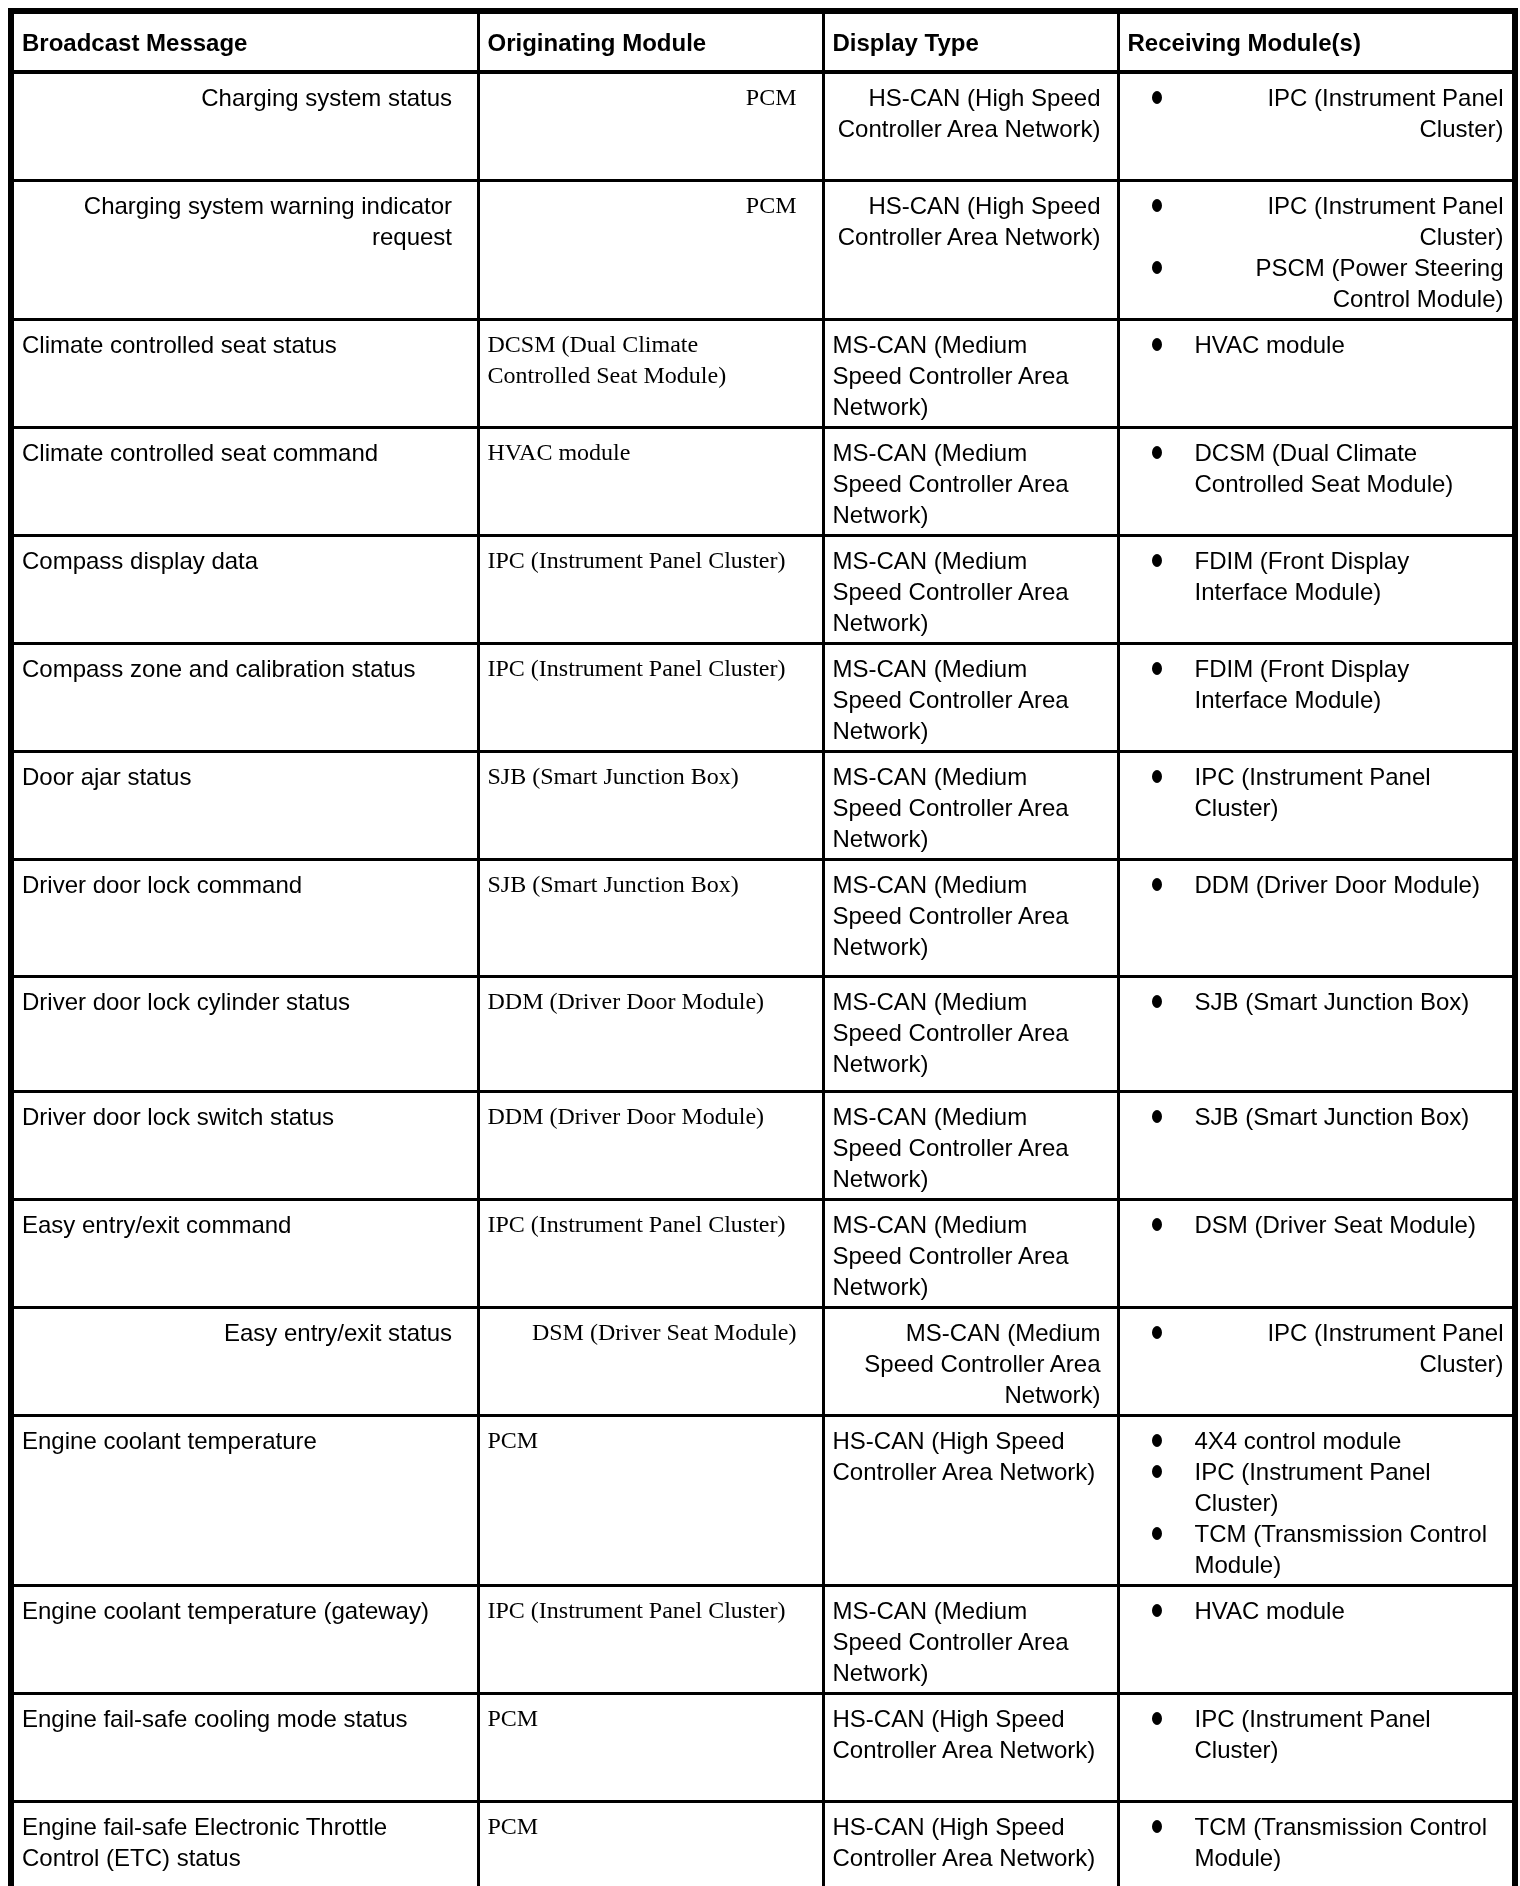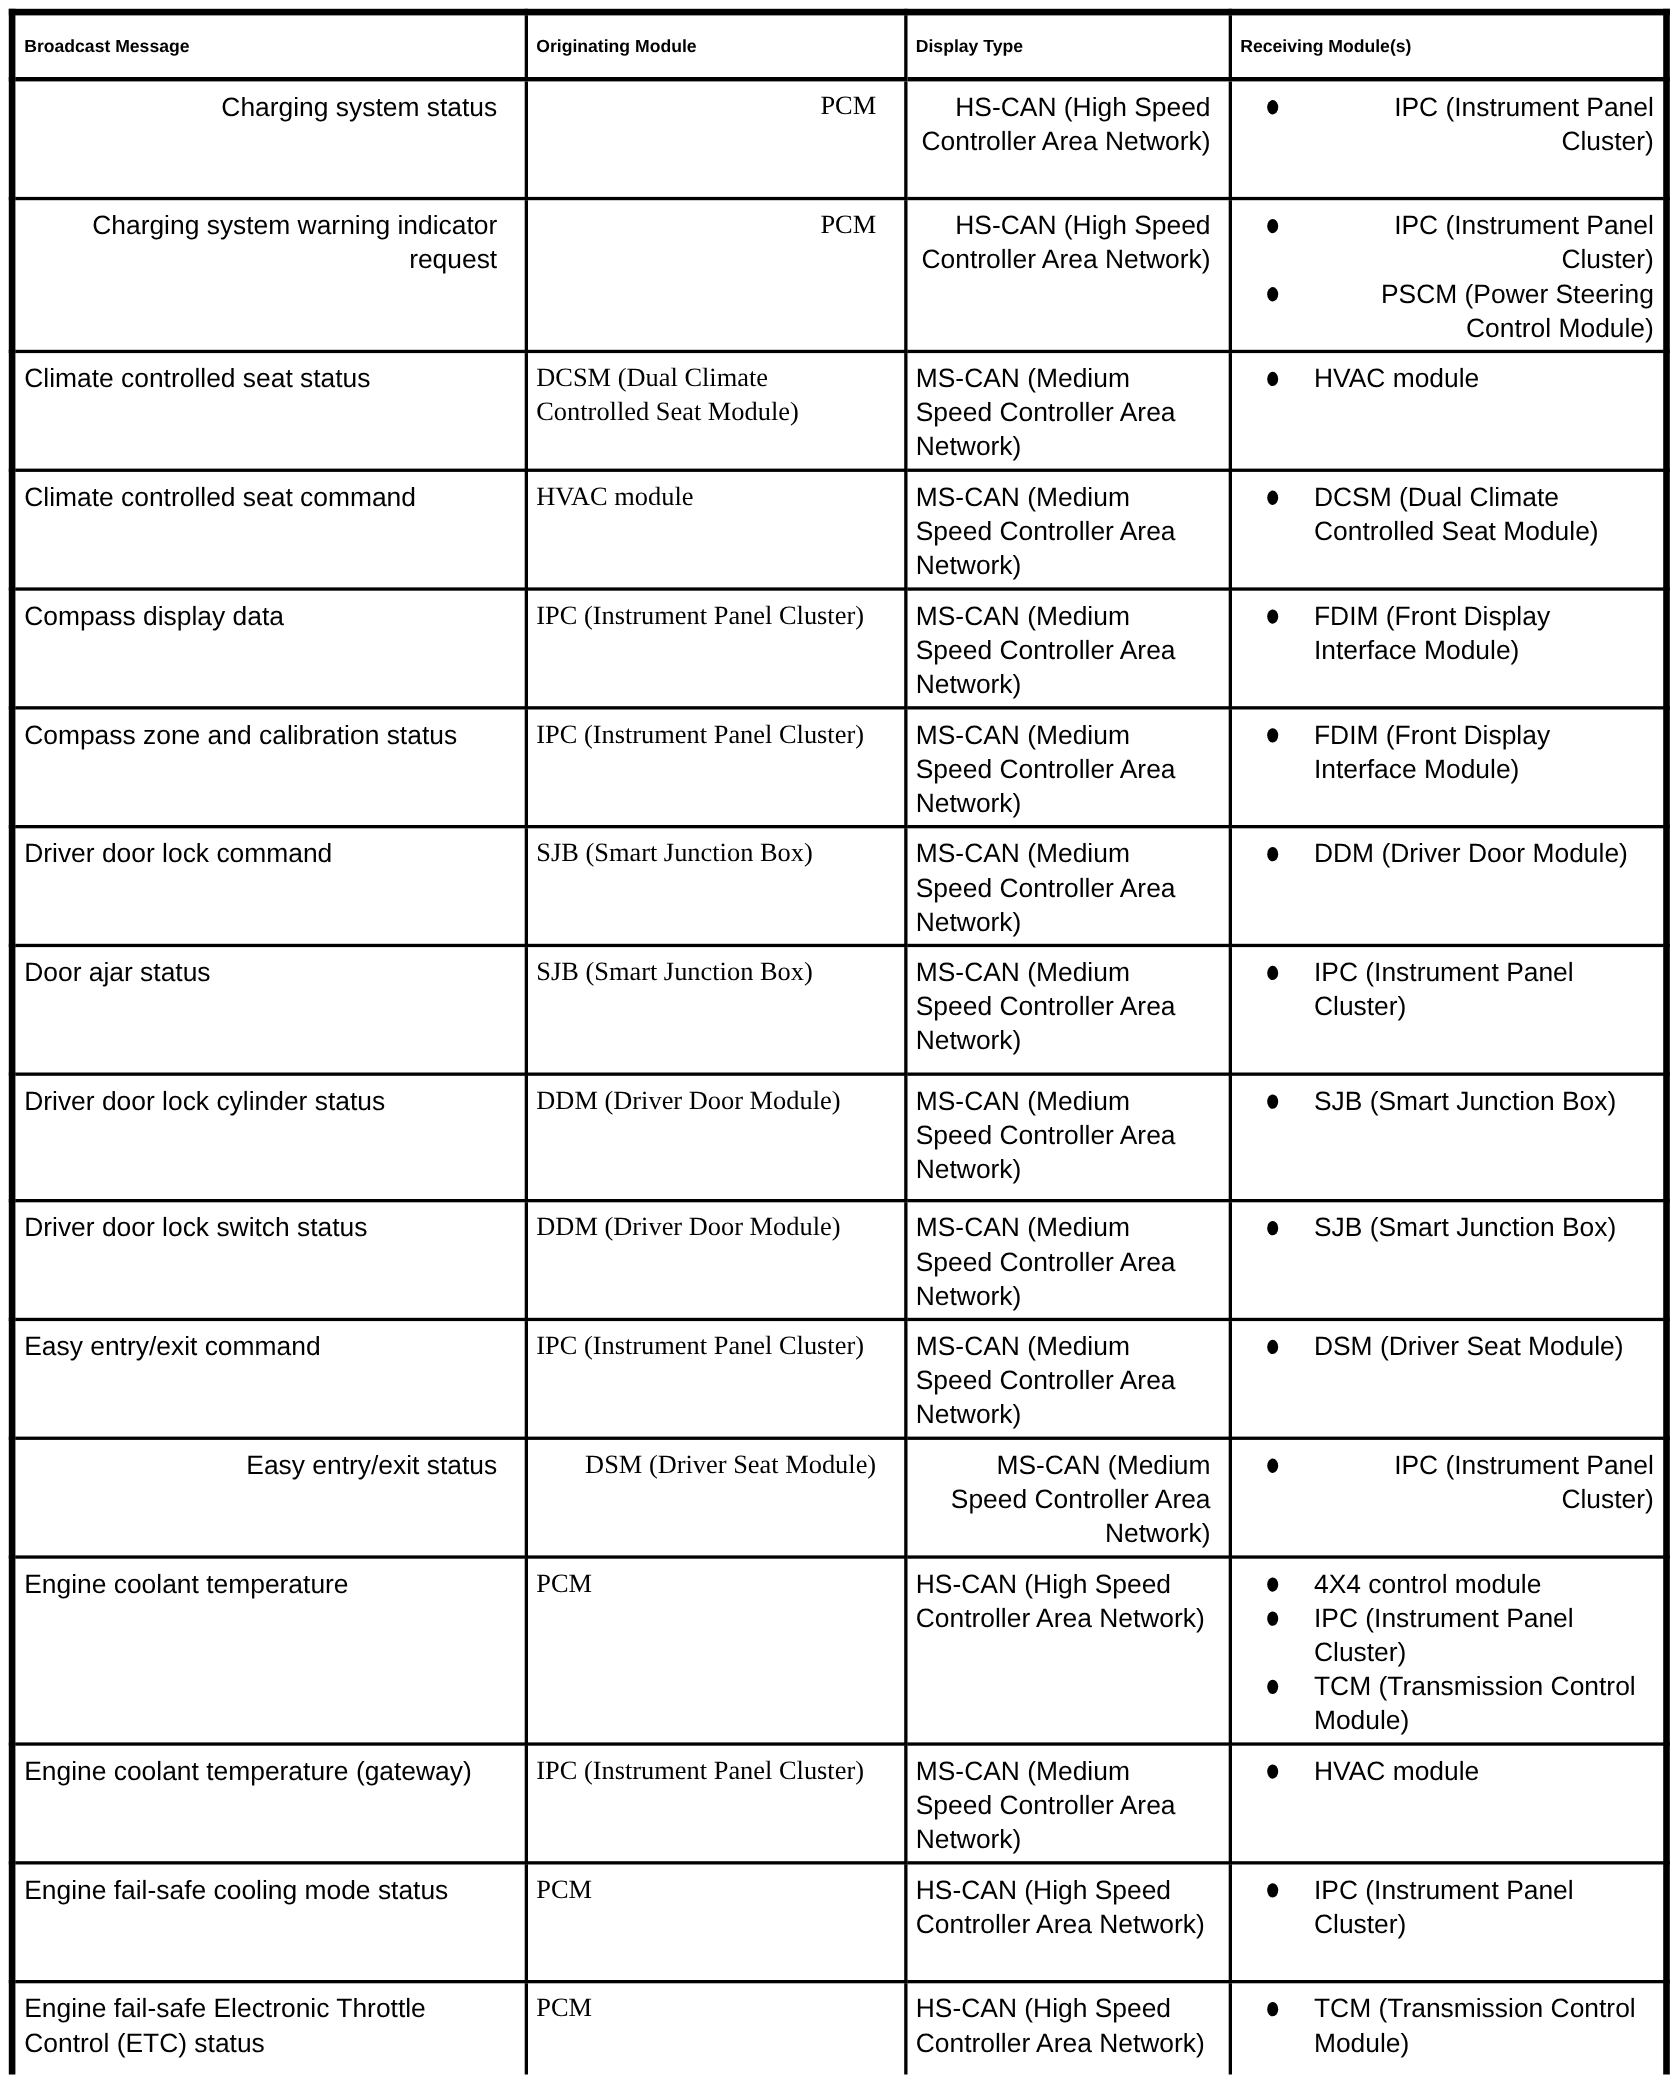--- a/index.html
+++ b/index.html
@@ -30,21 +30,21 @@
   col.c4 { width: 397px; }
 
   th {
     border: 3px solid #000000;
     border-bottom: 4px solid #000000;
     height: 52px;
     text-align: left;
     vertical-align: middle;
     padding: 2px 6px 2px 8px;
     font-weight: bold;
-    font-size: 16px;
+    font-size: 24px;
   }
   td {
     border: 3px solid #000000;
     vertical-align: top;
     padding: 8px 0 4px 8px;
   }
   
   tbody tr:nth-child(1)  { height: 108px; text-align: right; }
   tbody tr:nth-child(2)  { height: 122px; text-align: right; }
   tbody tr:nth-child(3)  { height: 107px; }
@@ -231,53 +231,53 @@
               <li>
                 <span class="dot"></span>
                 <span class="recv-text">FDIM (Front Display Interface Module)</span>
               </li>
             </ul>
     </td>
   </tr>
 
   <tr>
     <td>
+      <div class="w-msg">Door ajar status</div>
+    </td>
+    <td>
+      <div class="w-origin">SJB (Smart Junction Box)</div>
+    </td>
+    <td>
+      <div class="w-network">MS-CAN (Medium Speed Controller Area Network)</div>
+    </td>
+    <td class="receivers">
+      <ul class="recv-list">
+              <li>
+                <span class="dot"></span>
+                <span class="recv-text">IPC (Instrument Panel Cluster)</span>
+              </li>
+            </ul>
+    </td>
+  </tr>
+
+  <tr>
+    <td>
       <div class="w-msg">Driver door lock command</div>
     </td>
     <td>
       <div class="w-origin">SJB (Smart Junction Box)</div>
     </td>
     <td>
       <div class="w-network">MS-CAN (Medium Speed Controller Area Network)</div>
     </td>
     <td class="receivers">
       <ul class="recv-list">
               <li>
                 <span class="dot"></span>
                 <span class="recv-text">DDM (Driver Door Module)</span>
-              </li>
-            </ul>
-    </td>
-  </tr>
-
-  <tr>
-    <td>
-      <div class="w-msg">Door ajar status</div>
-    </td>
-    <td>
-      <div class="w-origin">SJB (Smart Junction Box)</div>
-    </td>
-    <td>
-      <div class="w-network">MS-CAN (Medium Speed Controller Area Network)</div>
-    </td>
-    <td class="receivers">
-      <ul class="recv-list">
-              <li>
-                <span class="dot"></span>
-                <span class="recv-text">IPC (Instrument Panel Cluster)</span>
               </li>
             </ul>
     </td>
   </tr>
 
   <tr>
     <td>
       <div class="w-msg">Driver door lock cylinder status</div>
     </td>
     <td>

